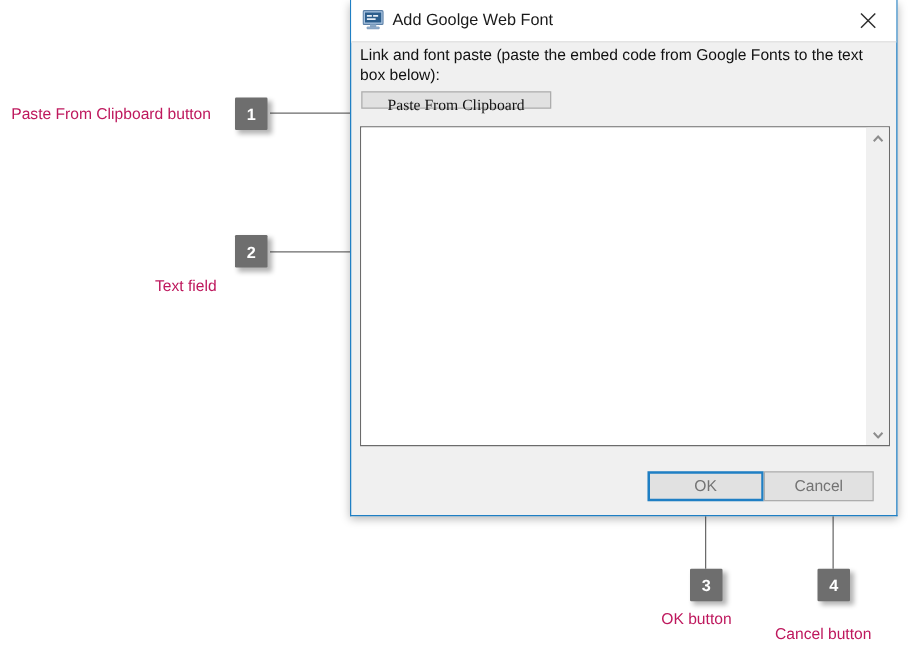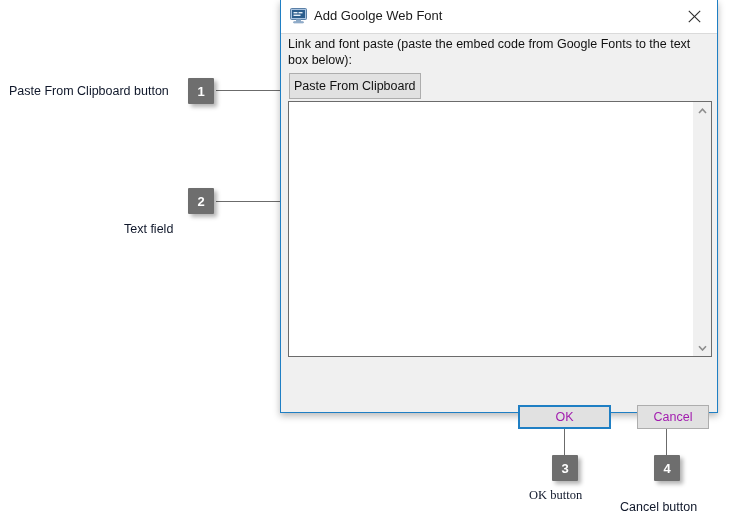--- a/index.html
+++ b/index.html
@@ -14,21 +14,21 @@
     position: relative;
     overflow: hidden;
     -webkit-font-smoothing: antialiased;
   }
 
   
   .anno-label {
     position: absolute;
     font-family: "Liberation Sans", sans-serif;
     font-size: 12.5px;
-    color: #0f172a;
+    color: #be185d;
     white-space: nowrap;
     line-height: 1;
   }
   .badge {
     position: absolute;
     width: 26px;
     height: 26px;
     background: #6e6e6e;
     color: #ffffff;
     font-family: "Liberation Sans", sans-serif;
@@ -107,25 +107,25 @@
     width: 420px;
     font-size: 12.5px;
     color: #111111;
     line-height: 16px;
   }
 
   .paste-btn {
     position: absolute;
     left: 8px;
     top: 73px;
-    height: 26px;
-    padding: 0 4px;
+    height: 14px;
+    padding: 0 20px;
     background: #e1e1e1;
     border: 1px solid #adadad;
-    font-family: Liberation Sans, sans-serif;
+    font-family: Liberation Serif, serif;
     font-size: 12.5px;
     color: #111111;
     line-height: 20px;
     box-sizing: border-box;
     cursor: default;
   }
 
   .textarea-wrap {
     position: absolute;
     left: 7px;
@@ -158,54 +158,53 @@
   }
   .sb-track { flex: 1; background: #f0f0f0; }
 
   .btn {
     position: absolute;
     height: 24px;
     background: #e1e1e1;
     border: 1px solid #adadad;
     font-family: "Liberation Sans", sans-serif;
     font-size: 12.5px;
-    color: #a21caf;
+    color: #737373;
     display: flex;
     align-items: center;
     justify-content: center;
     box-sizing: border-box;
     cursor: default;
-    margin-top: 28px;
   }
   .btn-ok {
     left: 237px;
     top: 377px;
     width: 93px;
     border: 2px solid #1f7fc4;
   }
   .btn-cancel {
-    left: 356px;
+    left: 330px;
     top: 377px;
-    width: 72px;
+    width: 88px;
   }
 </style>
 </head>
 <body>
 
 <div class="anno-label" style="left:9px; top:85px;">Paste From Clipboard button</div>
 <div class="leader-h" style="left:216px; top:90px; width:71px;"></div>
 <div class="badge" style="left:188px; top:78px;">1</div>
 
 <div class="anno-label" style="left:124px; top:195px;margin-top:28px;">Text field</div>
 <div class="leader-h" style="left:216px; top:201px; width:71px;"></div>
 <div class="badge" style="left:188px; top:188px;">2</div>
 
 <div class="leader-v" style="left:564px; top:402px; height:53px;"></div>
 <div class="badge" style="left:552px; top:455px;">3</div>
-<div class="anno-label" style="left:529px; top:489px;font-family:Liberation Serif, serif;">OK button</div>
+<div class="anno-label" style="left:529px; top:489px;">OK button</div>
 
 <div class="leader-v" style="left:666px; top:402px; height:53px;"></div>
 <div class="badge" style="left:654px; top:455px;">4</div>
 <div class="anno-label" style="left:620px; top:489px;margin-top:12px;">Cancel button</div>
 
 <div class="dialog">
 
   <div class="titlebar">
     <span class="title-icon">
       <svg width="17" height="16" viewBox="0 0 17 16">

